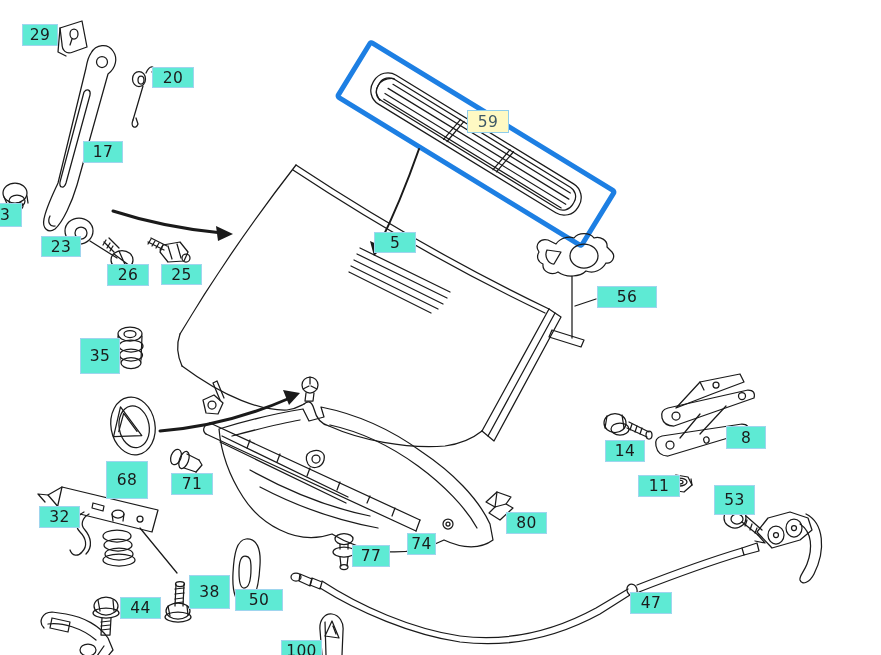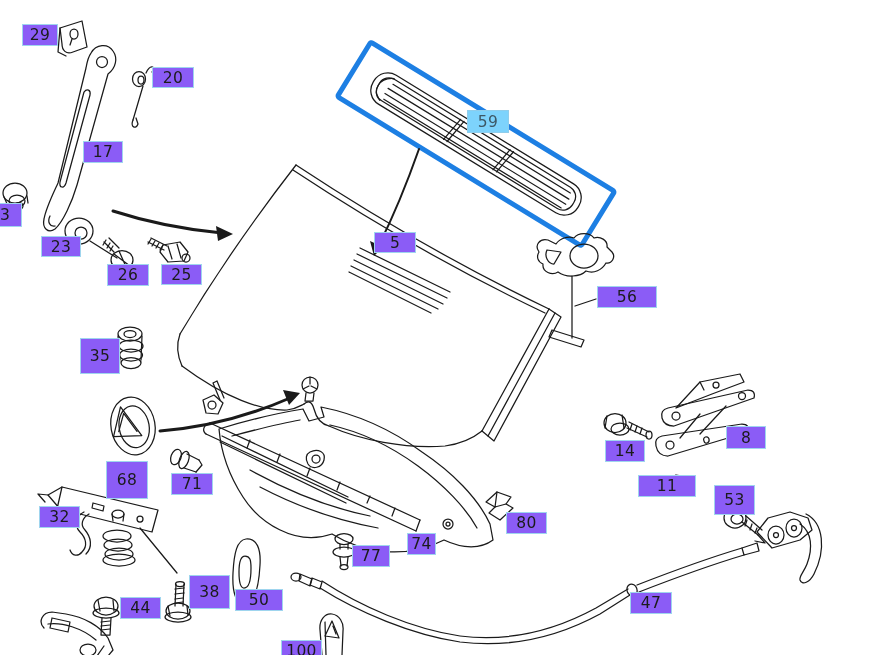--- a/index.html
+++ b/index.html
@@ -11,27 +11,27 @@
   #art path,#art ellipse,#art circle,#art rect,#art line,#art polyline{
     fill:none;stroke:#1a1a1a;stroke-width:1.25;
     stroke-linecap:round;stroke-linejoin:round;
   }
   #art .head{fill:#1a1a1a;stroke:none;}
   #art .thick{stroke-width:3;}
   #art .thin{stroke-width:2;}
   #art .blue{stroke:#1d7fe3;stroke-width:5;}
   .plabel{
     position:absolute;box-sizing:border-box;
-    background:#8b5cf6;border:1.5px solid #9fd5ee;
+    background:#5eead4;border:1.5px solid #9fd5ee;
     display:flex;align-items:center;justify-content:center;
     font-size:15.5px;color:#1b1b1b;cursor:pointer;z-index:5;
     letter-spacing:.3px;
   }
   .plabel.selected{
-    background:#7dd3fc;border-color:#8fcdeb;color:#3d5866;
+    background:#fef9c3;border-color:#8fcdeb;color:#3d5866;
   }
 </style>
 </head>
 <body>
 
 <svg id="art" width="881" height="655" viewBox="0 0 881 655">
 
   <g transform="rotate(31.5 476 144)">
     <rect class="blue" x="333" y="112" width="286" height="64" rx="2"></rect>
     <rect x="356" y="127" width="240" height="34" rx="16"></rect>
@@ -329,19 +329,19 @@
 <div class="plabel" style="left:597px;top:286px;width:60px;height:22px">56</div>
 <div class="plabel" style="left:80px;top:338px;width:40px;height:36px">35</div>
 <div class="plabel" style="left:106px;top:461px;width:42px;height:38px">68</div>
 <div class="plabel" style="left:171px;top:473px;width:42px;height:22px">71</div>
 <div class="plabel" style="left:39px;top:506px;width:41px;height:22px">32</div>
 <div class="plabel" style="left:120px;top:597px;width:41px;height:22px">44</div>
 <div class="plabel" style="left:189px;top:575px;width:41px;height:34px">38</div>
 <div class="plabel" style="left:235px;top:589px;width:48px;height:22px">50</div>
 <div class="plabel" style="left:605px;top:440px;width:40px;height:22px">14</div>
 <div class="plabel" style="left:726px;top:426px;width:40px;height:23px">8</div>
-<div class="plabel" style="left:638px;top:475px;width:58px;height:22px">11</div>
+<div class="plabel" style="left:638px;top:475px;width:42px;height:22px">11</div>
 <div class="plabel" style="left:714px;top:485px;width:41px;height:30px">53</div>
 <div class="plabel" style="left:630px;top:592px;width:42px;height:22px">47</div>
 <div class="plabel" style="left:407px;top:533px;width:29px;height:22px">74</div>
 <div class="plabel" style="left:352px;top:545px;width:38px;height:22px">77</div>
 <div class="plabel" style="left:506px;top:512px;width:41px;height:22px">80</div>
 <div class="plabel" style="left:281px;top:640px;width:41px;height:22px">100</div>
 
 </body></html>

